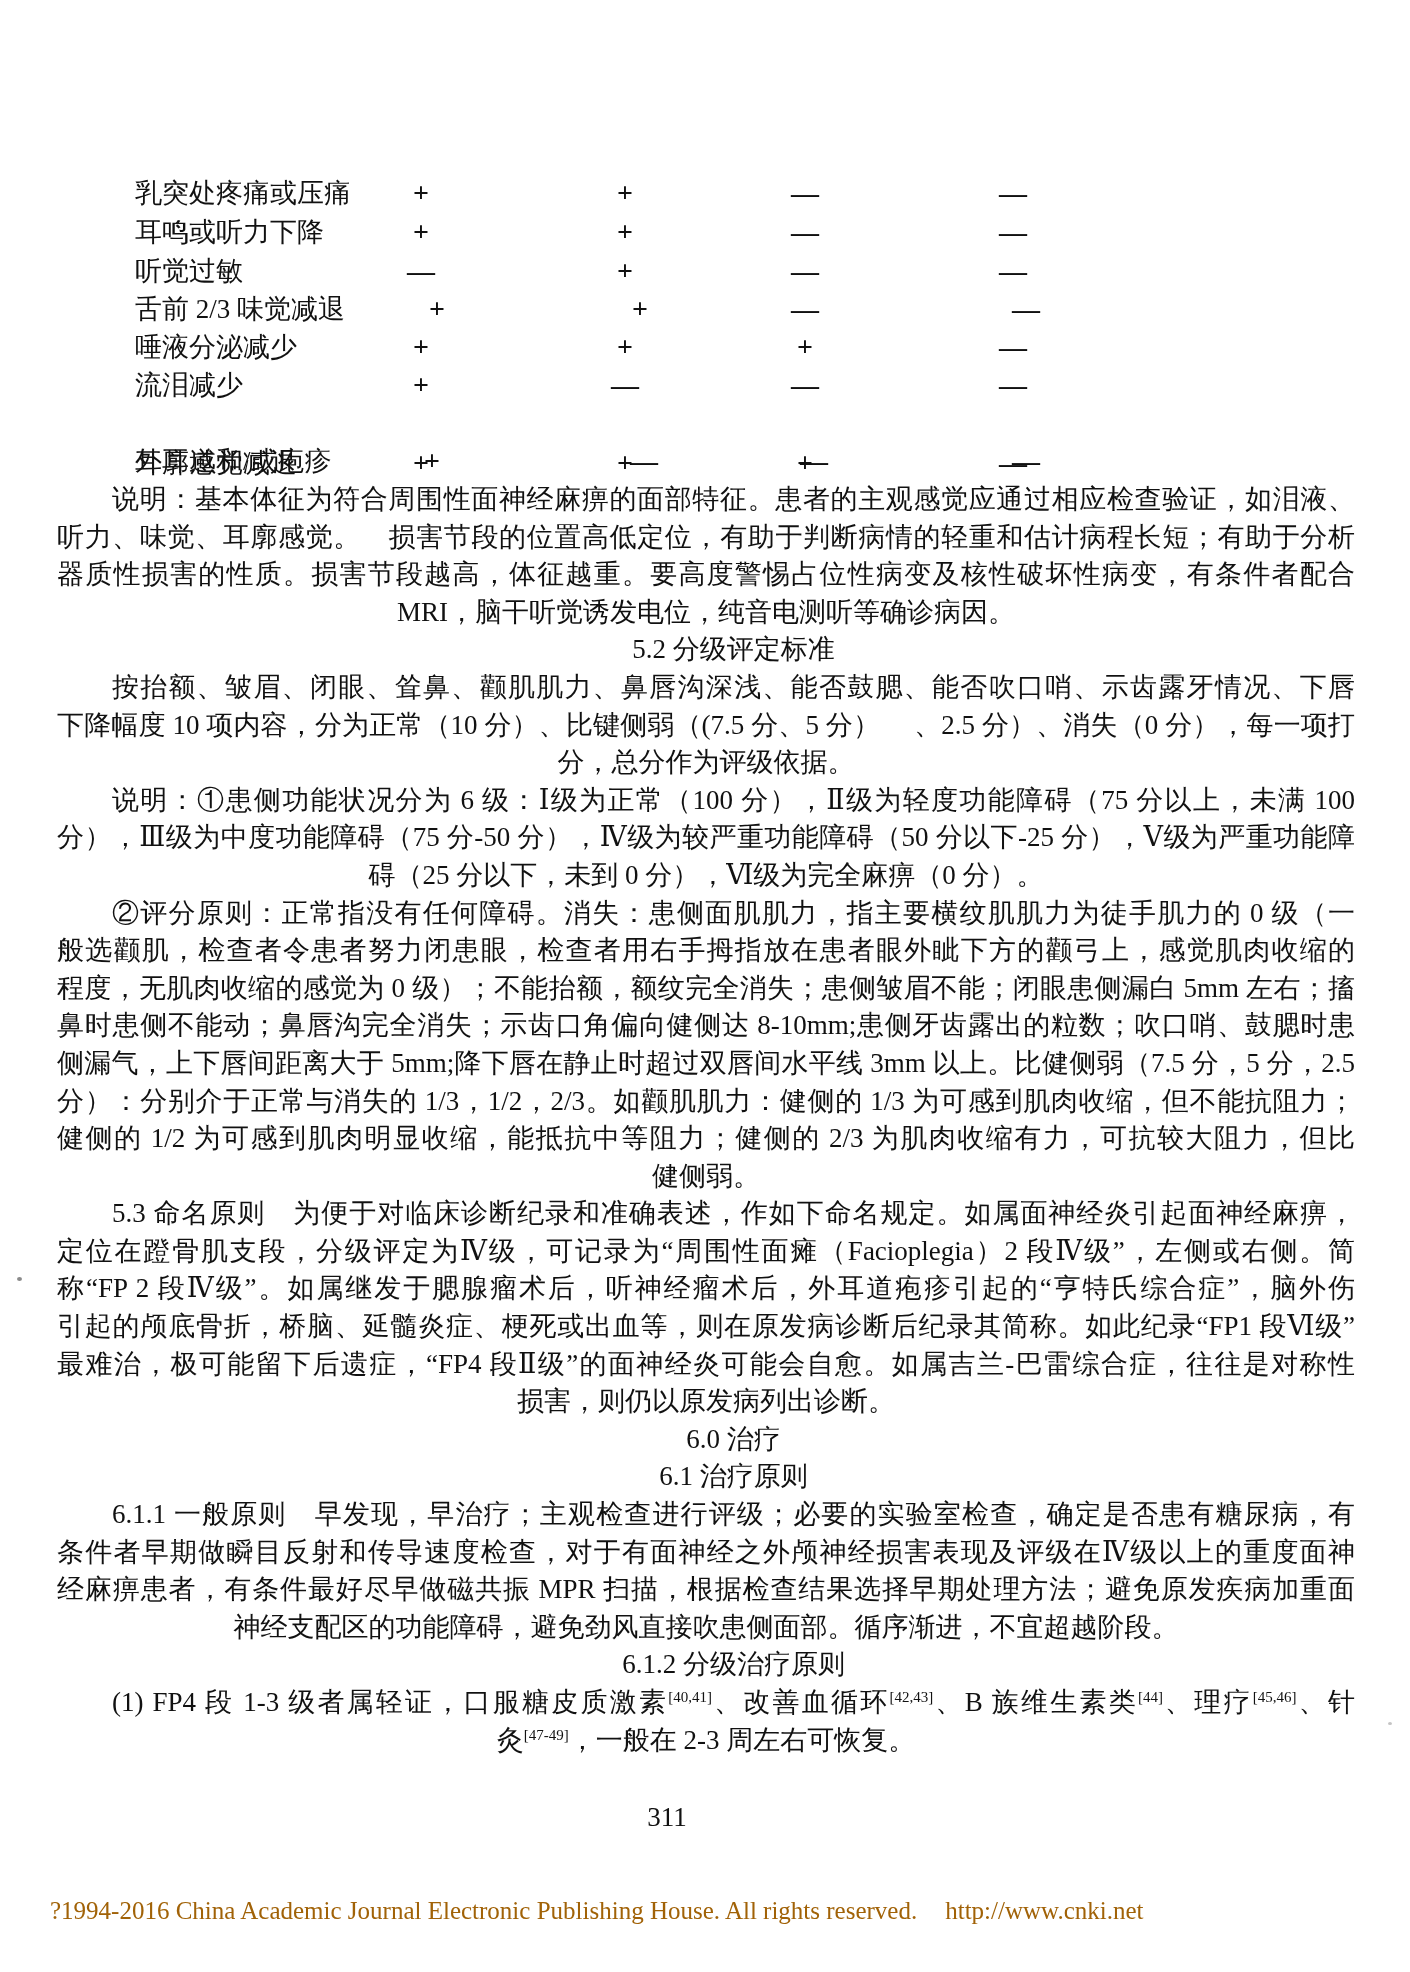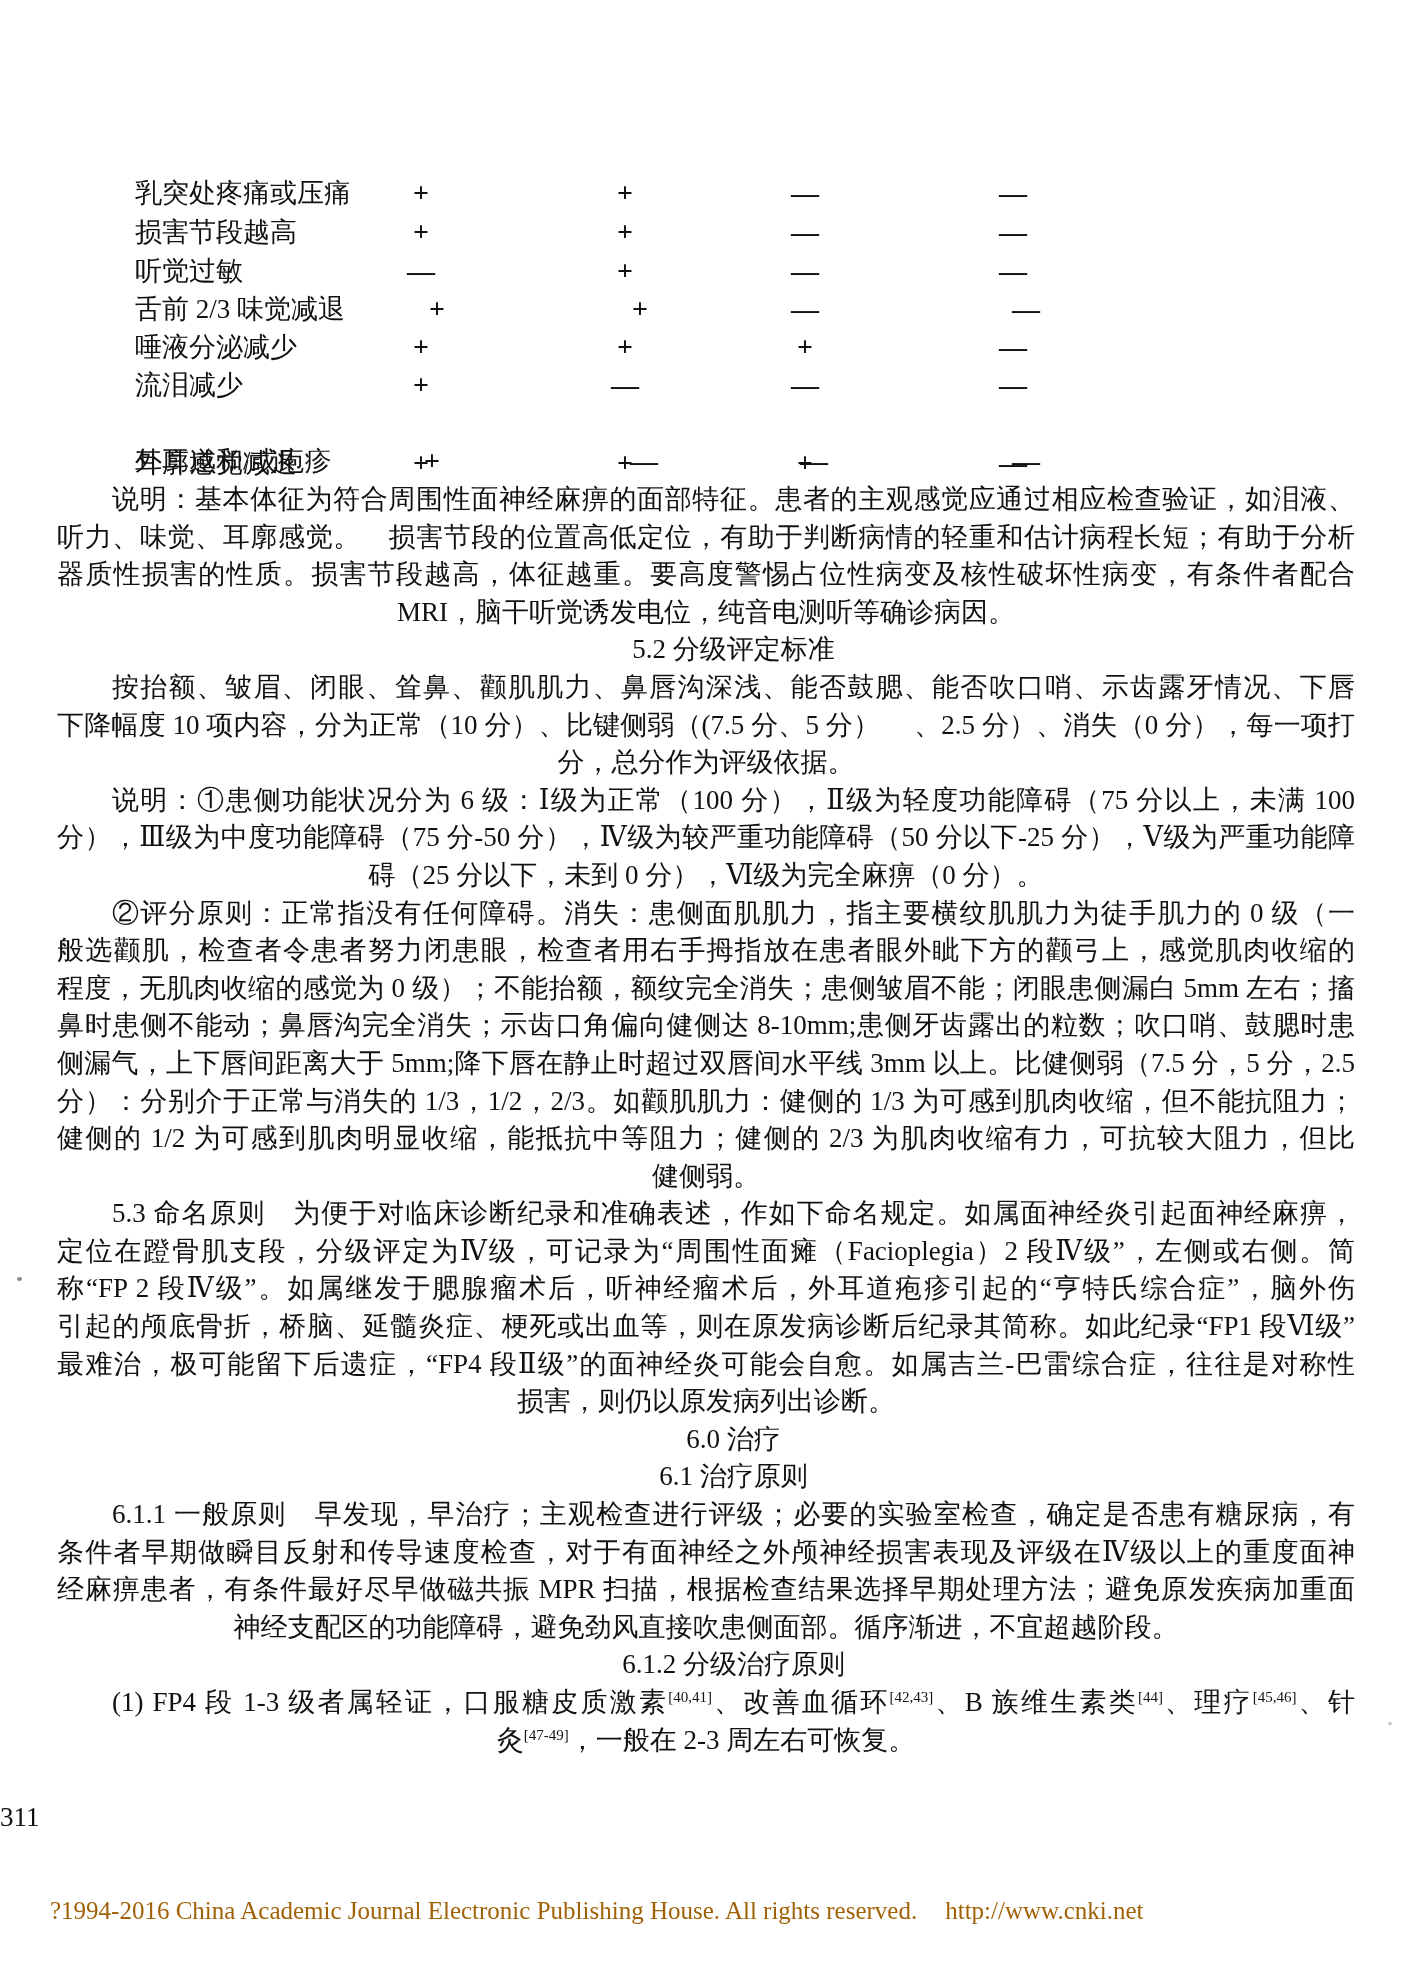--- a/index.html
+++ b/index.html
@@ -18,21 +18,21 @@
          font-size:28px;font-weight:bold;white-space:nowrap;}
   
   .body-text{position:absolute;left:57px;top:481px;width:1298px;}
   .line{height:37.6px;line-height:37.6px;font-size:27px;white-space:normal;
         text-align:center;overflow:visible;}
   .line.jst{text-align:justify;text-align-last:justify;}
   .line.ind{padding-left:55px;}
   .line sup{font-size:15px;line-height:0;vertical-align:9px;letter-spacing:0;}
   
   .pagenum{position:absolute;top:1800px;left:0;width:1334px;height:34px;
-           line-height:34px;font-size:27px;}
+           line-height:34px;text-align:center;font-size:27px;}
   .footer{position:absolute;top:1896px;left:50px;width:1340px;height:30px;
           line-height:30px;font-size:25px;color:#a16207;
           font-family:"Liberation Serif","DejaVu Serif",serif;white-space:nowrap;}
   .footer .url{margin-left:28px;}
   .speck{position:absolute;background:#8a8a8a;border-radius:50%;}
   .speck.s1{left:17px;top:1277px;width:5px;height:4px;}
   .speck.s2{left:1388px;top:1722px;width:4px;height:3px;opacity:.5;}
 </style>
 </head>
 <body>
@@ -41,21 +41,21 @@
 
   <div id="symptom-table">
       <div class="trow" style="top: 174px;">
         <span class="tlabel">乳突处疼痛或压痛</span>
         <span class="tmark" style="left: 421px;">+</span>
         <span class="tmark" style="left: 625px;">+</span>
         <span class="tmark" style="left: 805px;">—</span>
         <span class="tmark" style="left: 1013px;">—</span>
       </div>
       <div class="trow" style="top: 213px;">
-        <span class="tlabel">损害节段越高</span>
+        <span class="tlabel">耳鸣或听力下降</span>
         <span class="tmark" style="left: 421px;">+</span>
         <span class="tmark" style="left: 625px;">+</span>
         <span class="tmark" style="left: 805px;">—</span>
         <span class="tmark" style="left: 1013px;">—</span>
       </div>
       <div class="trow" style="top: 252px;">
         <span class="tlabel">听觉过敏</span>
         <span class="tmark" style="left: 421px;">—</span>
         <span class="tmark" style="left: 625px;">+</span>
         <span class="tmark" style="left: 805px;">—</span>

